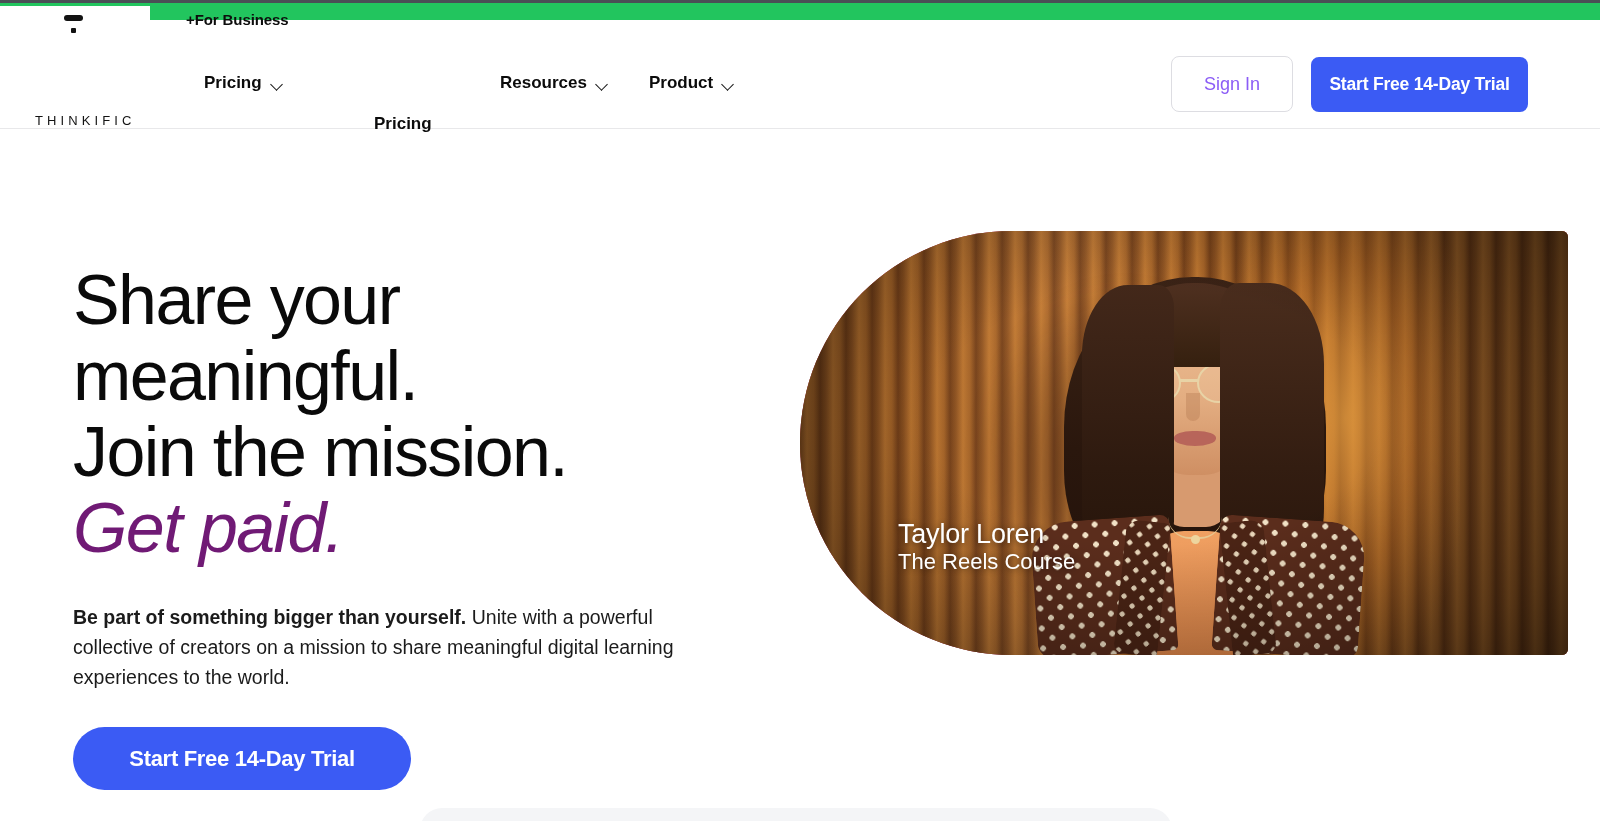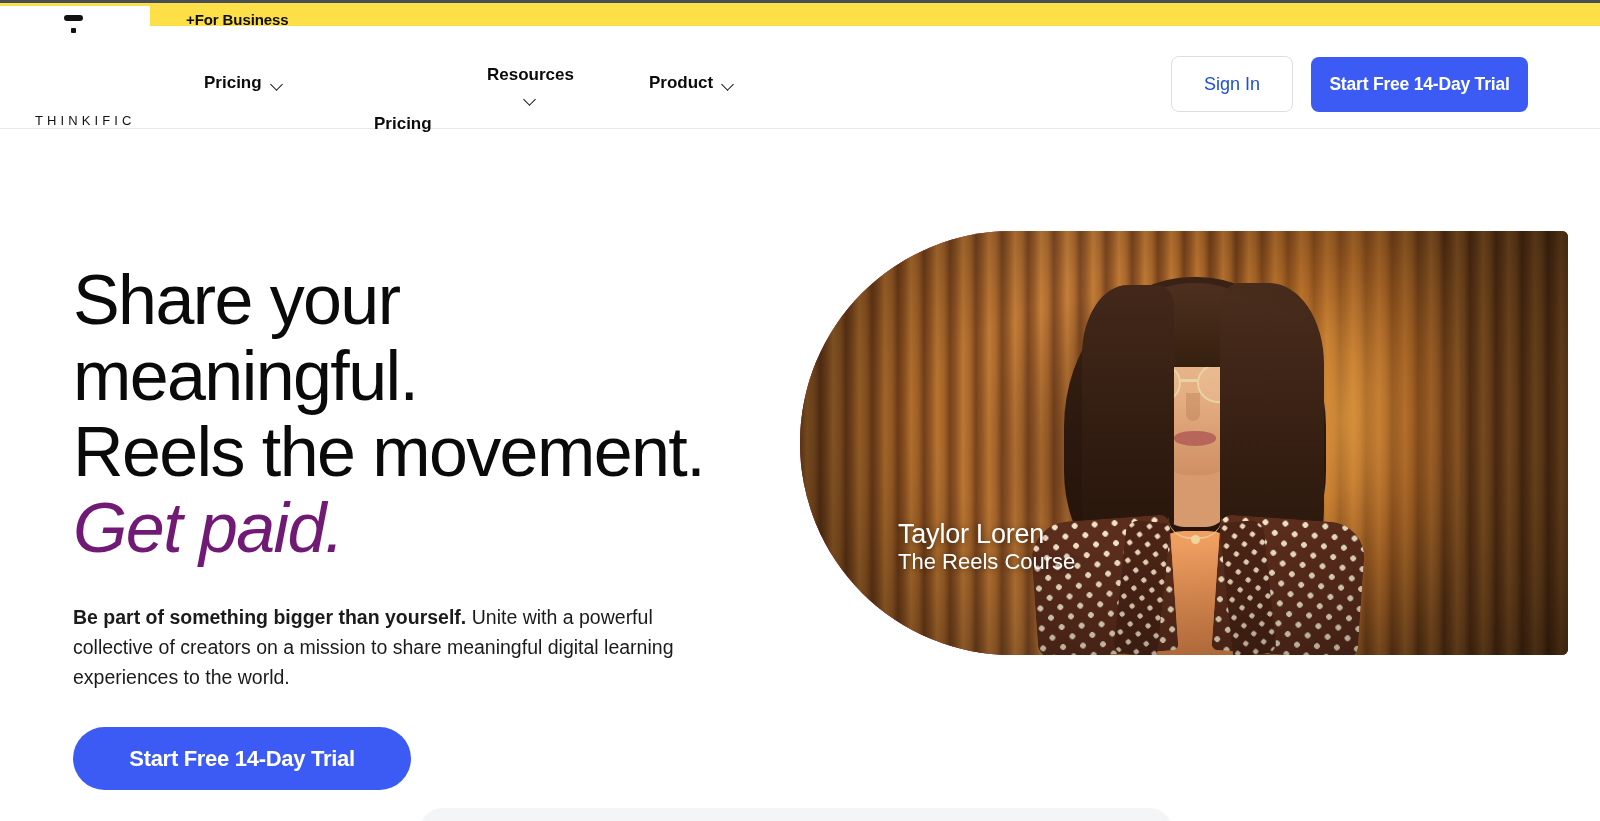--- a/index.html
+++ b/index.html
@@ -8,22 +8,22 @@
     height: 821px;
     overflow: hidden;
     background: #ffffff;
     font-family: "Liberation Sans", sans-serif;
   }
 
   
   #top-strip {
     position: absolute;
     left: 0; top: 0;
-    width: 1600px; height: 26px;
-    background: #fde047;
+    width: 1600px; height: 20px;
+    background: #22c55e;
     border-top: 3px solid #4a4f55;
   }
   #top-tab-left {
     position: absolute;
     left: 0; top: 3px;
     width: 150px; height: 35px;
     background: #ffffff;
   }
   #tab-logo-mark {
     position: absolute;
@@ -79,21 +79,21 @@
     align-items: center;
     gap: 9px;
     font-size: 17px;
     font-weight: bold;
     color: #0b0b0b;
     white-space: nowrap;
     cursor: pointer;
   }
   #nav-product   { left: 204px; }
   #nav-pricing   { left: 374px; margin-top: 41px; }
-  #nav-resources { left: 487px; flex-direction: column; }
+  #nav-resources { left: 500px; }
   #nav-support   { left: 649px; }
   .chev {
     display: inline-block;
     width: 13px; height: 8px;
     position: relative;
     top: 1px;
   }
   .chev::before {
     content: "";
     position: absolute;
@@ -106,21 +106,21 @@
 
   #btn-signin {
     position: absolute;
     left: 1171px; top: 18px;
     width: 122px; height: 56px;
     border: 1px solid #dddde2;
     border-radius: 8px;
     background: #fff;
     font-size: 18px;
     font-weight: 400;
-    color: #1d4ed8;
+    color: #8b5cf6;
     display: flex;
     align-items: center;
     justify-content: center;
     cursor: pointer;
   }
   #btn-trial-header {
     position: absolute;
     left: 1311px; top: 19px;
     width: 217px; height: 55px;
     background: #3b5bf4;
@@ -450,21 +450,21 @@
 
   <div id="btn-signin">Sign In</div>
 
   <div id="btn-trial-header">Start Free 14-Day Trial</div>
 </div>
 
 <div id="hero-copy">
   <h1 id="hero-headline">
     <span>Share your</span><br>
     <span>meaningful.</span><br>
-    <span>Reels the movement.</span><br>
+    <span>Join the mission.</span><br>
     <span class="accent">Get paid.</span>
   </h1>
 </div>
 
 <p id="hero-sub">
   <b>Be part of something bigger than yourself.</b><span> Unite with a powerful collective of creators on a mission to share meaningful digital learning experiences to the world.</span>
 </p>
 
 <div id="btn-trial-hero">Start Free 14-Day Trial</div>
 

